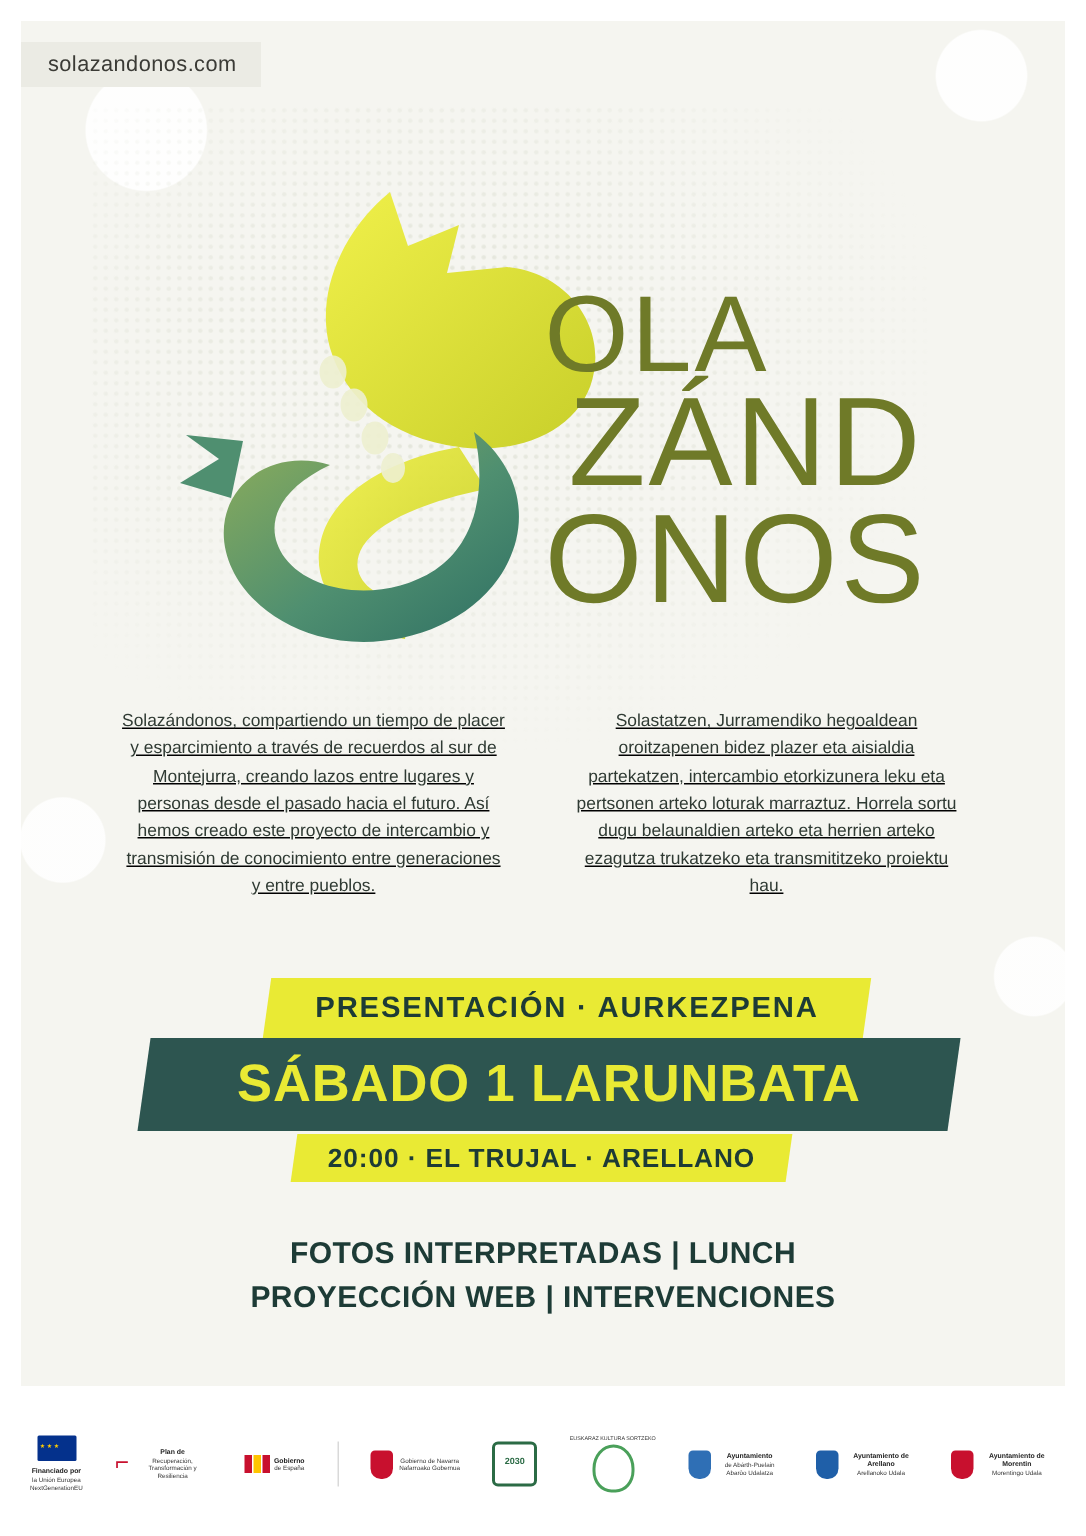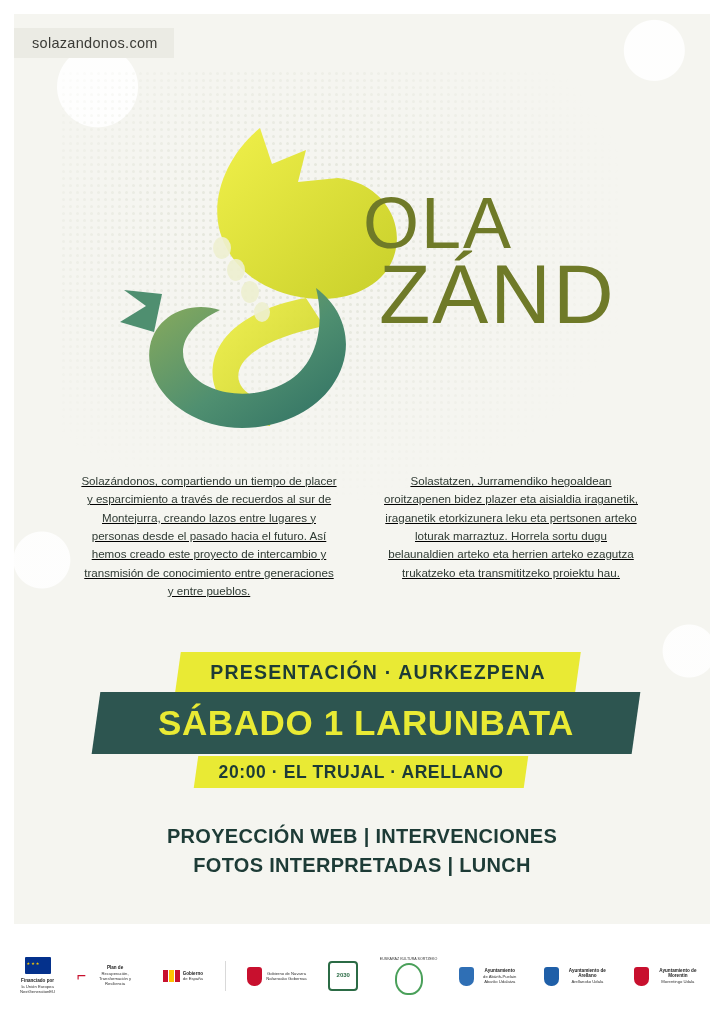--- a/index.html
+++ b/index.html
@@ -182,42 +182,43 @@
       <ellipse cx="140" cy="172" rx="9" ry="11"></ellipse>
       <ellipse cx="152" cy="192" rx="8" ry="10"></ellipse>
     </g>
 
     <path d="M44 212 L10 202 L36 186 L14 170 L52 174 Z" fill="#4f8f70"></path>
   </svg>
 
   <div class="wordmark">
     <span class="wm-line wm1">OLA</span>
     <span class="wm-line wm2">ZÁND</span>
+    <span class="wm-line wm3">ONOS</span>
   </div>
 
   <div class="cols">
     <div class="col">Solazándonos, compartiendo un tiempo de placer y esparcimiento a través de recuerdos al sur de Montejurra, creando lazos entre lugares y personas desde el pasado hacia el futuro. Así hemos creado este proyecto de intercambio y transmisión de conocimiento entre generaciones y entre pueblos.</div>
-    <div class="col">Solastatzen, Jurramendiko hegoaldean oroitzapenen bidez plazer eta aisialdia iraganetik, iraganetik etorkizunera leku eta pertsonen arteko loturak marraztuz. Horrela sortu dugu belaunaldien arteko eta herrien arteko ezagutza trukatzeko eta transmititzeko proiektu hau.</div>
+    <div class="col">Solastatzen, Jurramendiko hegoaldean oroitzapenen bidez plazer eta aisialdia partekatzen, intercambio etorkizunera leku eta pertsonen arteko loturak marraztuz. Horrela sortu dugu belaunaldien arteko eta herrien arteko ezagutza trukatzeko eta transmititzeko proiektu hau.</div>
   </div>
 
   <div class="band-wrap">
     <div class="band-yellow1">
       <span>PRESENTACIÓN · AURKEZPENA</span>
     </div>
     <div class="band-dark">
       <span>SÁBADO 1 LARUNBATA</span>
     </div>
     <div class="band-yellow2">
       <span>20:00 · EL TRUJAL · ARELLANO</span>
     </div>
   </div>
 
   <div class="program">
+    <div>FOTOS INTERPRETADAS | LUNCH</div>
     <div>PROYECCIÓN WEB | INTERVENCIONES</div>
-    <div>FOTOS INTERPRETADAS | LUNCH</div>
   </div>
 
   <div class="footer">
     <div class="footer-inner">
 
       <div class="flogo eu">
         <div class="euflag"></div>
         <div>
           <div class="ftitle">Financiado por</div>
           <div>la Unión Europea</div>

